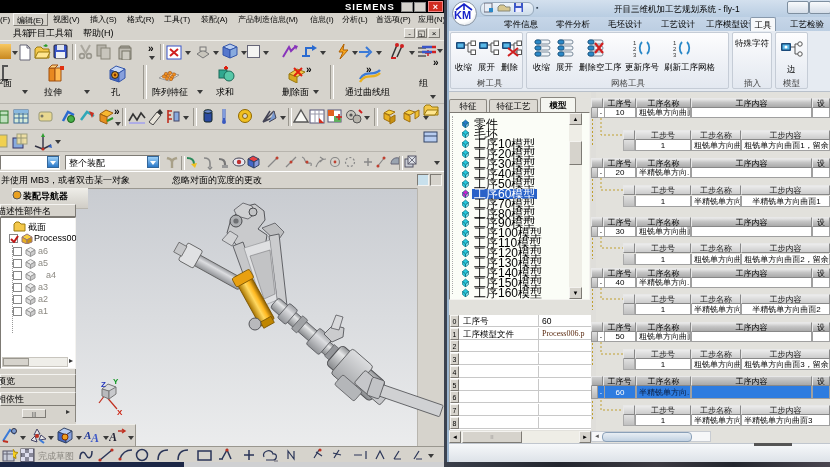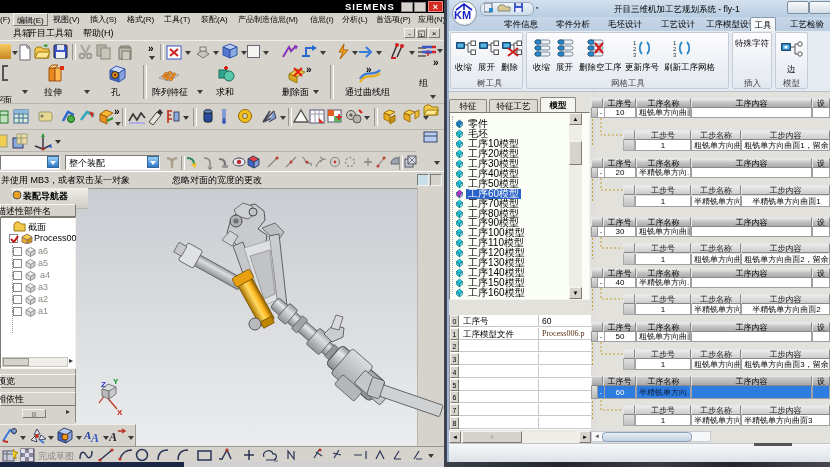--- a/index.html
+++ b/index.html
@@ -129,21 +129,21 @@
     <svg class="ab" style="left:416px;top:3px" width="16" height="16">
           <path d="M2 4h8M2 8h8M2 12h8" stroke="#555" stroke-width="1.5"></path>
           <path d="M12 6v6M9 9h6" stroke="#d02020" stroke-width="1.5"></path>
         </svg>
   </div>
 
   <div id="tb2" class="r" style="left:0;top:63px;width:444px;height:40px;background:#d6d3cc;font-size:9px">
     <svg class="ab" style="left:0;top:2px" width="14" height="16">
           <path d="M8 1H3v14h5" stroke="#555" stroke-width="2" fill="none"></path>
         </svg>
-    <span class="ab" style="left:0px;top:31px">²面</span>
+    <span class="ab" style="left:0px;top:14px">²面</span>
         <span class="dd" style="left:22px;top:27px"></span>
     <svg class="ab" style="left:46px;top:1px" width="20" height="19">
           <path d="M3 4h6v13H3z" fill="#e88820" stroke="#a05010"></path>
           <path d="M9 4h6v13H9z" fill="#ffb850" stroke="#a05010"></path>
           <path d="M3 4l3-3h6l-3 3z" fill="#ffd080" stroke="#a05010"></path>
           <rect x="14" y="2" width="4" height="4" fill="#e03010"></rect>
         </svg>
     <span class="ab" style="left:44px;top:23px">拉伸</span>
         <span class="dd" style="left:84px;top:27px"></span>
     <svg class="ab" style="left:106px;top:1px" width="20" height="19">
@@ -430,21 +430,21 @@
             <span class="ab gtxt" style="left:38px;top:0">a5</span>
           </div>
       <div class="r" style="left:0;top:51px;width:76px;height:12px">
             <span class="r" style="left:12px;top:5px;width:5px;height:1px;background:#999"></span>
             <span class="r" style="left:13px;top:1px;width:9px;height:9px;background:#fff;border:1px solid #888"></span>
             <svg class="ab" style="left:25px;top:0" width="11" height="11">
               <path d="M1 4l4.5-2.5L10 4 5.5 6.5z" fill="#eee" stroke="#999"></path>
               <path d="M1 4v4l4.5 2.5v-4z" fill="#ddd" stroke="#999"></path>
               <path d="M10 4v4l-4.5 2.5v-4z" fill="#ccc" stroke="#999"></path>
             </svg>
-            <span class="ab gtxt" style="left:40px;top:0">a4</span>
+            <span class="ab gtxt" style="left:46px;top:0">a4</span>
           </div>
       <div class="r" style="left:0;top:63px;width:76px;height:12px">
             <span class="r" style="left:12px;top:5px;width:5px;height:1px;background:#999"></span>
             <span class="r" style="left:13px;top:1px;width:9px;height:9px;background:#fff;border:1px solid #888"></span>
             <svg class="ab" style="left:25px;top:0" width="11" height="11">
               <path d="M1 4l4.5-2.5L10 4 5.5 6.5z" fill="#eee" stroke="#999"></path>
               <path d="M1 4v4l4.5 2.5v-4z" fill="#ddd" stroke="#999"></path>
               <path d="M10 4v4l-4.5 2.5v-4z" fill="#ccc" stroke="#999"></path>
             </svg>
             <span class="ab gtxt" style="left:38px;top:0">a3</span>
@@ -783,21 +783,21 @@
       <span class="ab" style="left:92px;top:4px;font-size:7px;color:#345">▪</span>
   <div class="ab" style="left:170px;top:4px;font-size:8.5px;white-space:nowrap">开目三维机加工艺规划系统 - fly-1</div>
   <div class="ab" style="left:343px;top:1px;width:20px;height:11px;border:1px solid #7e8fa0;border-radius:2px;background:linear-gradient(#f8fafc,#d4dde8)"></div>
   <div class="ab" style="left:365px;top:1px;width:20px;height:11px;border:1px solid #7e8fa0;border-radius:2px;background:linear-gradient(#f8fafc,#d4dde8)"></div>
 <div class="r" style="left:5px;top:97px;width:142px;height:15px;font-size:8.5px">
         <span class="r" style="left:0;top:2px;width:38px;height:13px;background:#dcd9d2;border:1px solid #8a8780;border-bottom:none;border-radius:2px 2px 0 0;text-align:center;line-height:13px">特征</span>
         <span class="r" style="left:40px;top:2px;width:49px;height:13px;background:#dcd9d2;border:1px solid #8a8780;border-bottom:none;border-radius:2px 2px 0 0;text-align:center;line-height:13px">特征工艺</span>
         <span class="r" style="left:91px;top:0;width:36px;height:15px;background:#f4f5f0;border:1px solid #8a8780;border-bottom:none;border-radius:2px 2px 0 0;text-align:center;line-height:15px;font-weight:bold">模型</span>
       </div>
       <div class="r" style="left:5px;top:112px;width:141px;height:188px;background:#fbfdf7;border:1px solid;border-color:#7d7a74 #f4f3f0 #f4f3f0 #7d7a74"></div>
-      <div class="r" style="left:1px;top:112px;width:124px;height:187px;font-size:10px;overflow:hidden">
+      <div class="r" style="left:7px;top:112px;width:124px;height:187px;font-size:12px;overflow:hidden">
         <svg class="ab" style="left:10px;top:7px" width="9" height="9">
           <path d="M1.5 3.5L4.5 1l3 2.5-3 2.5z" fill="#2878c8" stroke="#067" stroke-width=".6"></path>
           <path d="M1.5 3.5v3L4.5 9V6z" fill="#2878c8" stroke="#067" stroke-width=".6"></path>
           <path d="M7.5 3.5v3L4.5 9V6z" fill="#2878c8" fill-opacity=".6" stroke="#067" stroke-width=".6"></path>
         </svg>
         <span class="ab" style="left:23px;top:7px;line-height:10px">零件</span>
         <svg class="ab" style="left:10px;top:17px" width="9" height="9">
           <path d="M1.5 3.5L4.5 1l3 2.5-3 2.5z" fill="#28c8dc" stroke="#067" stroke-width=".6"></path>
           <path d="M1.5 3.5v3L4.5 9V6z" fill="#28c8dc" stroke="#067" stroke-width=".6"></path>
           <path d="M7.5 3.5v3L4.5 9V6z" fill="#28c8dc" fill-opacity=".6" stroke="#067" stroke-width=".6"></path>

